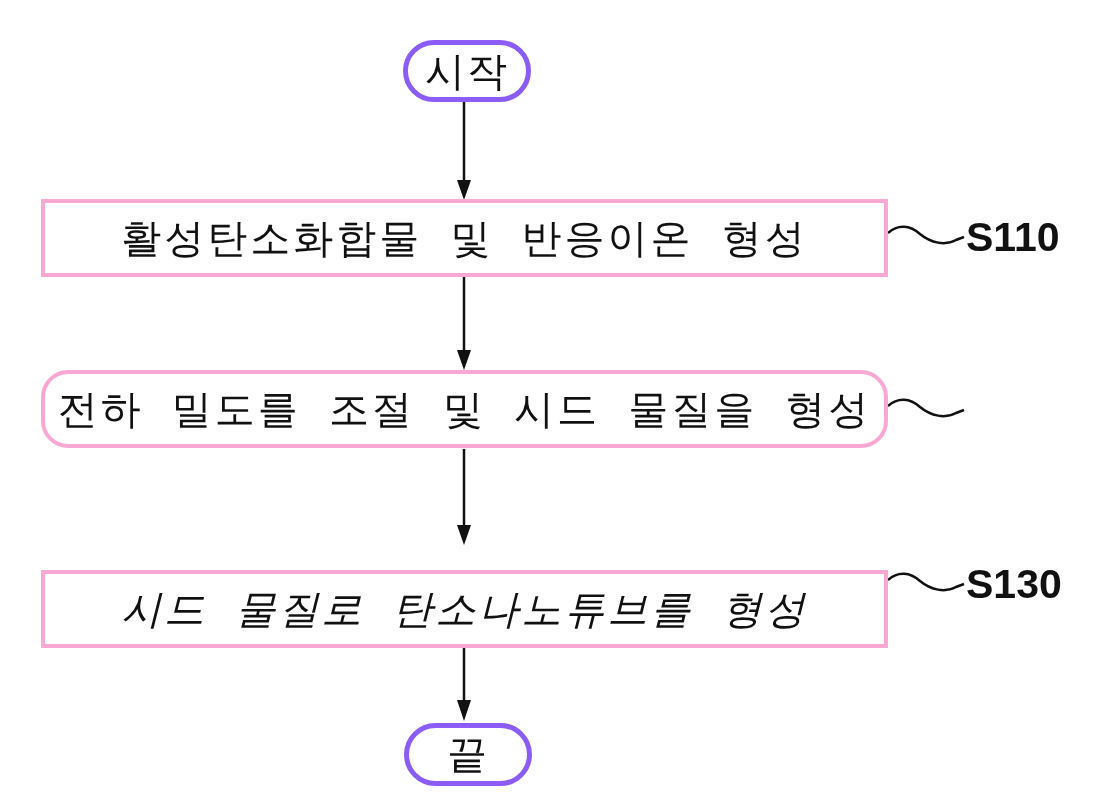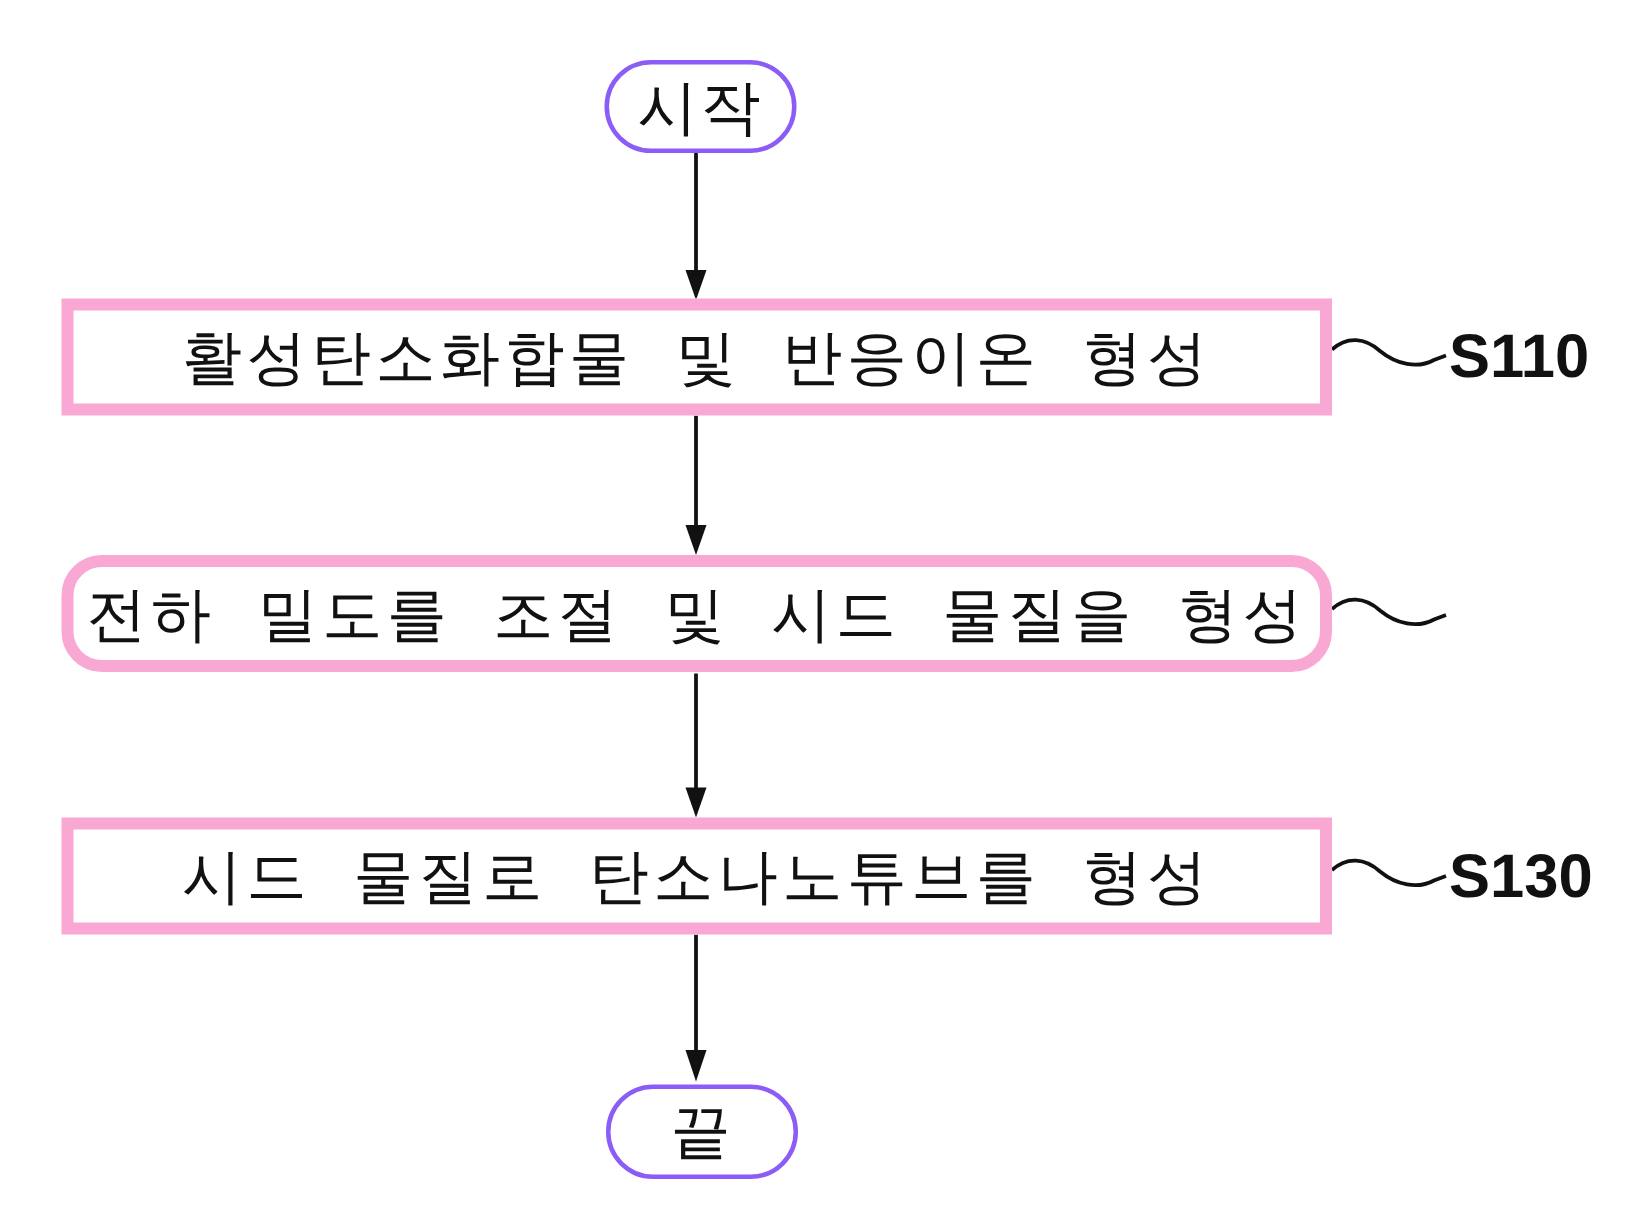--- a/index.html
+++ b/index.html
@@ -20,21 +20,21 @@
     position: absolute;
     left: 0;
     top: 0;
     width: 1097px;
     height: 810px;
     pointer-events: none;
   }
   .terminator {
     position: absolute;
     box-sizing: border-box;
-    border: 3px solid #8b5cf6;
+    border: 5px solid #8b5cf6;
     border-radius: 34px;
     background: #ffffff;
     display: flex;
     align-items: center;
     justify-content: center;
     font-size: 40px;
     letter-spacing: 2px;
     color: #111111;
     z-index: 2;
   }
@@ -49,30 +49,30 @@
     top: 723px;
     width: 128px;
     height: 63px;
   }
   .process-box {
     position: absolute;
     left: 41px;
     width: 847px;
     height: 78px;
     box-sizing: border-box;
-    border: 8px solid #f9a8d4;
+    border: 4px solid #f9a8d4;
     background: #ffffff;
     display: flex;
     align-items: center;
     justify-content: center;
     z-index: 2;
   }
   .process-box.b1 { top: 199px; }
   .process-box.b2 { top: 370px; border-radius: 27px; }
-  .process-box.b3 { top: 545px; }
+  .process-box.b3 { top: 570px; font-style: italic; }
   .process-text {
     font-size: 40px;
     letter-spacing: 3px;
     word-spacing: 14px;
     white-space: nowrap;
     color: #111111;
   }
   .step-ref {
     position: absolute;
     left: 966px;

